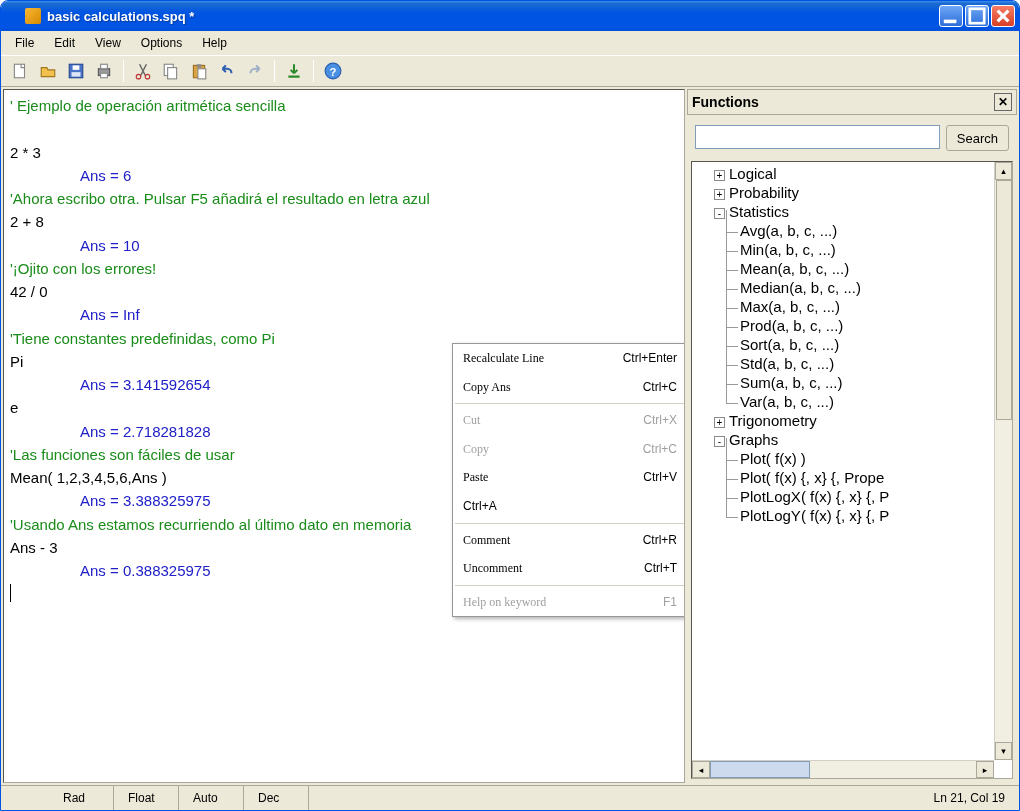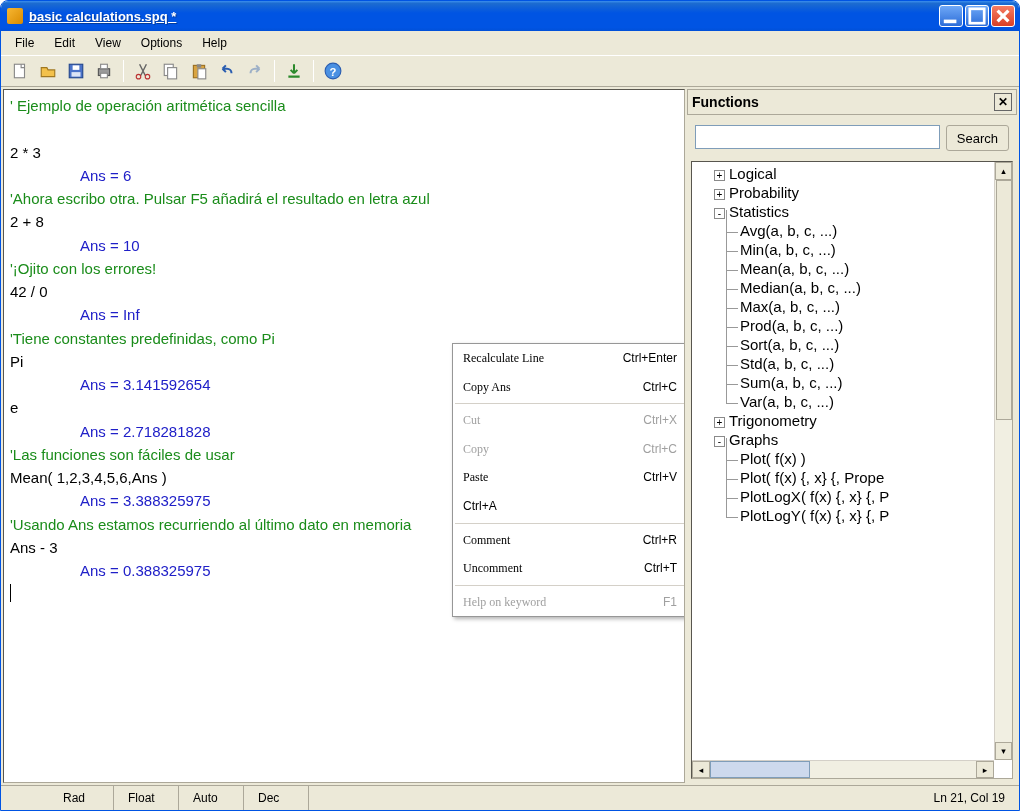--- a/index.html
+++ b/index.html
@@ -19,23 +19,22 @@
   border: 1px solid #0054e3;
   display: flex;
   flex-direction: column;
 }
 .titlebar {
   height: 30px;
   background: linear-gradient(to bottom, #3b8eed 0%, #1c6bd0 8%, #0054e3 40%, #0054e3 88%, #0050d8 100%);
   border-radius: 7px 7px 0 0;
   display: flex;
   align-items: center;
-  padding: 0 4px 0 6px;
+  padding: 0 4px 0 24px;
   color: #fff;
-  text-decoration: underline;
 }
 .titlebar .app-icon {
   width: 16px; height: 16px;
   background: linear-gradient(135deg,#f7b733,#d98a00);
   border-radius: 2px;
   margin-right: 6px;
   display: inline-block;
 }
 .titlebar .title {
   font-weight: bold;

